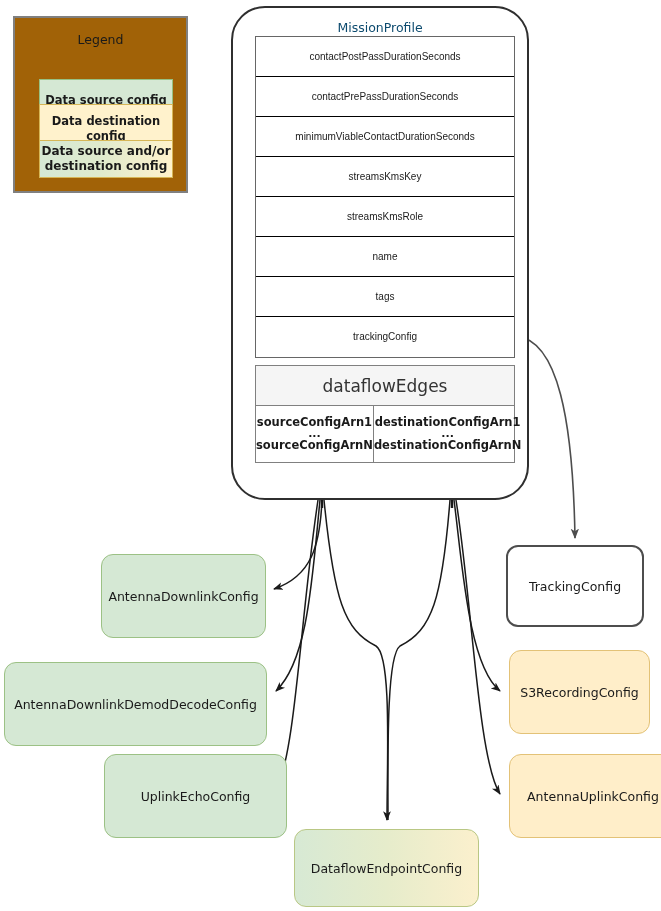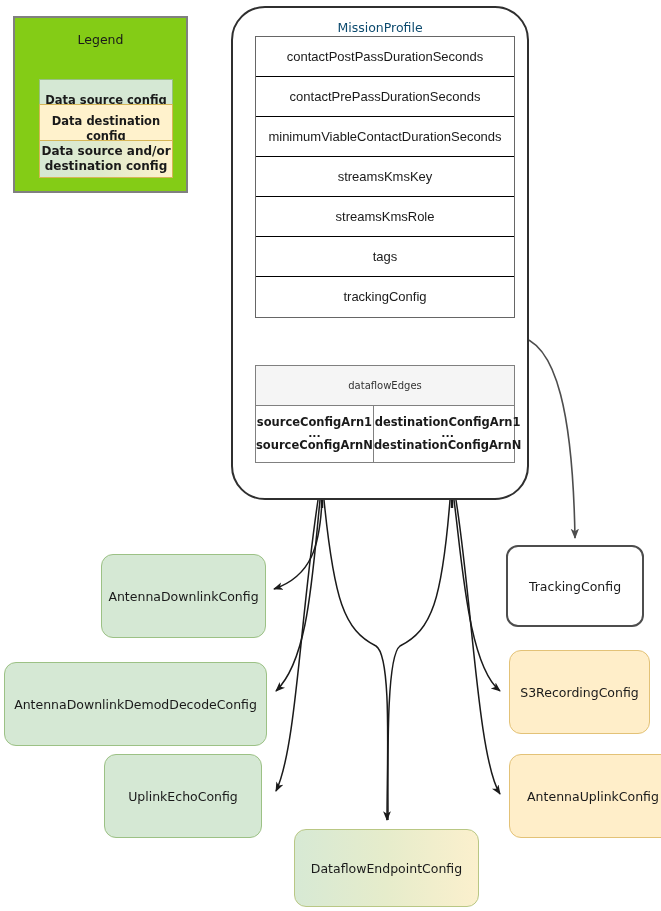--- a/index.html
+++ b/index.html
@@ -24,21 +24,21 @@
   }
 
   
   #legend {
     position: absolute;
     left: 13px;
     top: 16px;
     width: 175px;
     height: 177px;
     border: 2px solid #808080;
-    background: #84cc16;
+    background: #a16207;
   }
   #legend-title {
     position: absolute;
     left: 0; top: 14px;
     width: 100%;
     text-align: center;
     font-size: 12.5px;
     color: #1a1a1a;
     font-family: "DejaVu Sans", sans-serif;
   }
@@ -100,42 +100,42 @@
     left: 255px;
     top: 36px;
     width: 260px;
     border: 1px solid #666666;
     background: #ffffff;
   }
   .attr-row {
     height: 40px;
     line-height: 40px;
     text-align: center;
-    font-size: 13px;
+    font-size: 10px;
     color: #1a1a1a;
     border-bottom: 1px solid #000000;
     background: #ffffff;
     font-family: "Liberation Sans", sans-serif;
   }
   .attr-row:last-child { border-bottom: none; }
 
   
   #edges-table {
     position: absolute;
     left: 255px;
     top: 365px;
     width: 260px;
     border: 1px solid #808080;
     background: #ffffff;
   }
   #edges-header {
     height: 40px;
     line-height: 40px;
     text-align: center;
-    font-size: 10px;
+    font-size: 17px;
     color: #333333;
     background: #f5f5f5;
     border-bottom: 1px solid #808080;
     font-family: "DejaVu Sans", sans-serif;
   }
   #edges-body {
     display: flex;
     height: 56px;
   }
   .edges-cell {
@@ -168,21 +168,21 @@
   .node.green  { background: #d5e8d4; border: 1px solid #9cc185; }
   .node.yellow { background: #ffeec9; border: 1px solid #e3c277; }
   .node.plain  { background: #ffffff; border: 2px solid #4d4d4d; }
   .node.grad {
     background: linear-gradient(to right, #d7e9d4 0%, #e6eccb 50%, #fbf0cd 100%);
     border: 1px solid #b9c784;
   }
 
   #node-antenna-downlink      { left: 101px; top: 554px; width: 165px; height: 84px; }
   #node-antenna-demod         { left: 4px;   top: 654px; width: 263px; height: 84px; margin-top: 8px; }
-  #node-uplink-echo           { left: 104px; top: 754px; width: 158px; height: 84px; }
+  #node-uplink-echo           { left: 104px; top: 754px; width: 183px; height: 84px; }
   #node-dataflow-endpoint     { left: 294px; top: 829px; width: 185px; height: 78px; }
   #node-tracking-config       { left: 506px; top: 545px; width: 138px; height: 82px; }
   #node-s3-recording          { left: 509px; top: 650px; width: 141px; height: 84px; }
   #node-antenna-uplink        { left: 509px; top: 754px; width: 168px; height: 84px; }
 </style>
 </head>
 <body>
 
 <svg id="canvas" viewBox="0 0 661 911" xmlns="http://www.w3.org/2000/svg">
   <defs>
@@ -225,20 +225,21 @@
 <div id="mission-profile">
   <div id="mission-profile-title">MissionProfile</div>
 </div>
 
 <div id="attr-table">
   <div class="attr-row">contactPostPassDurationSeconds</div>
   <div class="attr-row">contactPrePassDurationSeconds</div>
   <div class="attr-row">minimumViableContactDurationSeconds</div>
   <div class="attr-row">streamsKmsKey</div>
   <div class="attr-row">streamsKmsRole</div>
+  <div class="attr-row">name</div>
   <div class="attr-row">tags</div>
   <div class="attr-row">trackingConfig</div>
 </div>
 
 <div id="edges-table">
   <div id="edges-header">dataflowEdges</div>
   <div id="edges-body">
     <div class="edges-cell left">
       <span>sourceConfigArn1</span>
       <span class="ellipsis">...</span>

